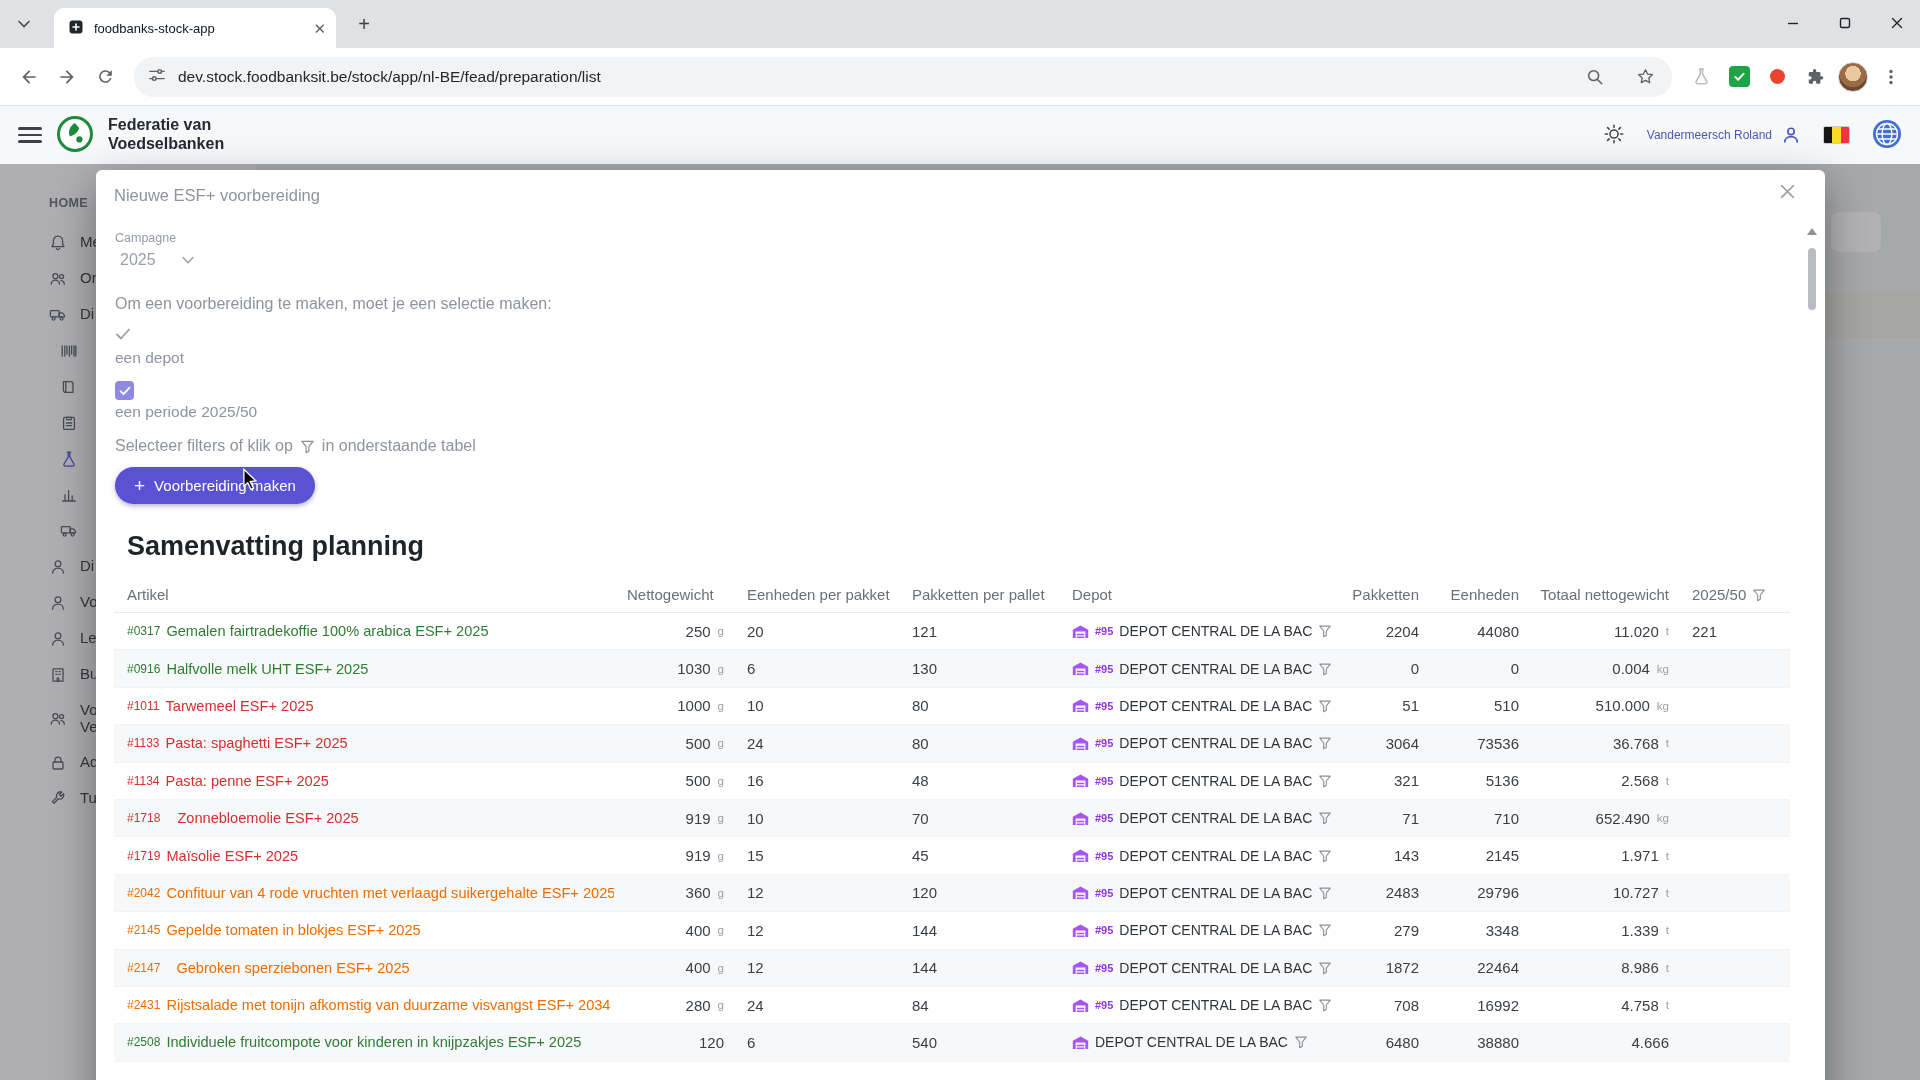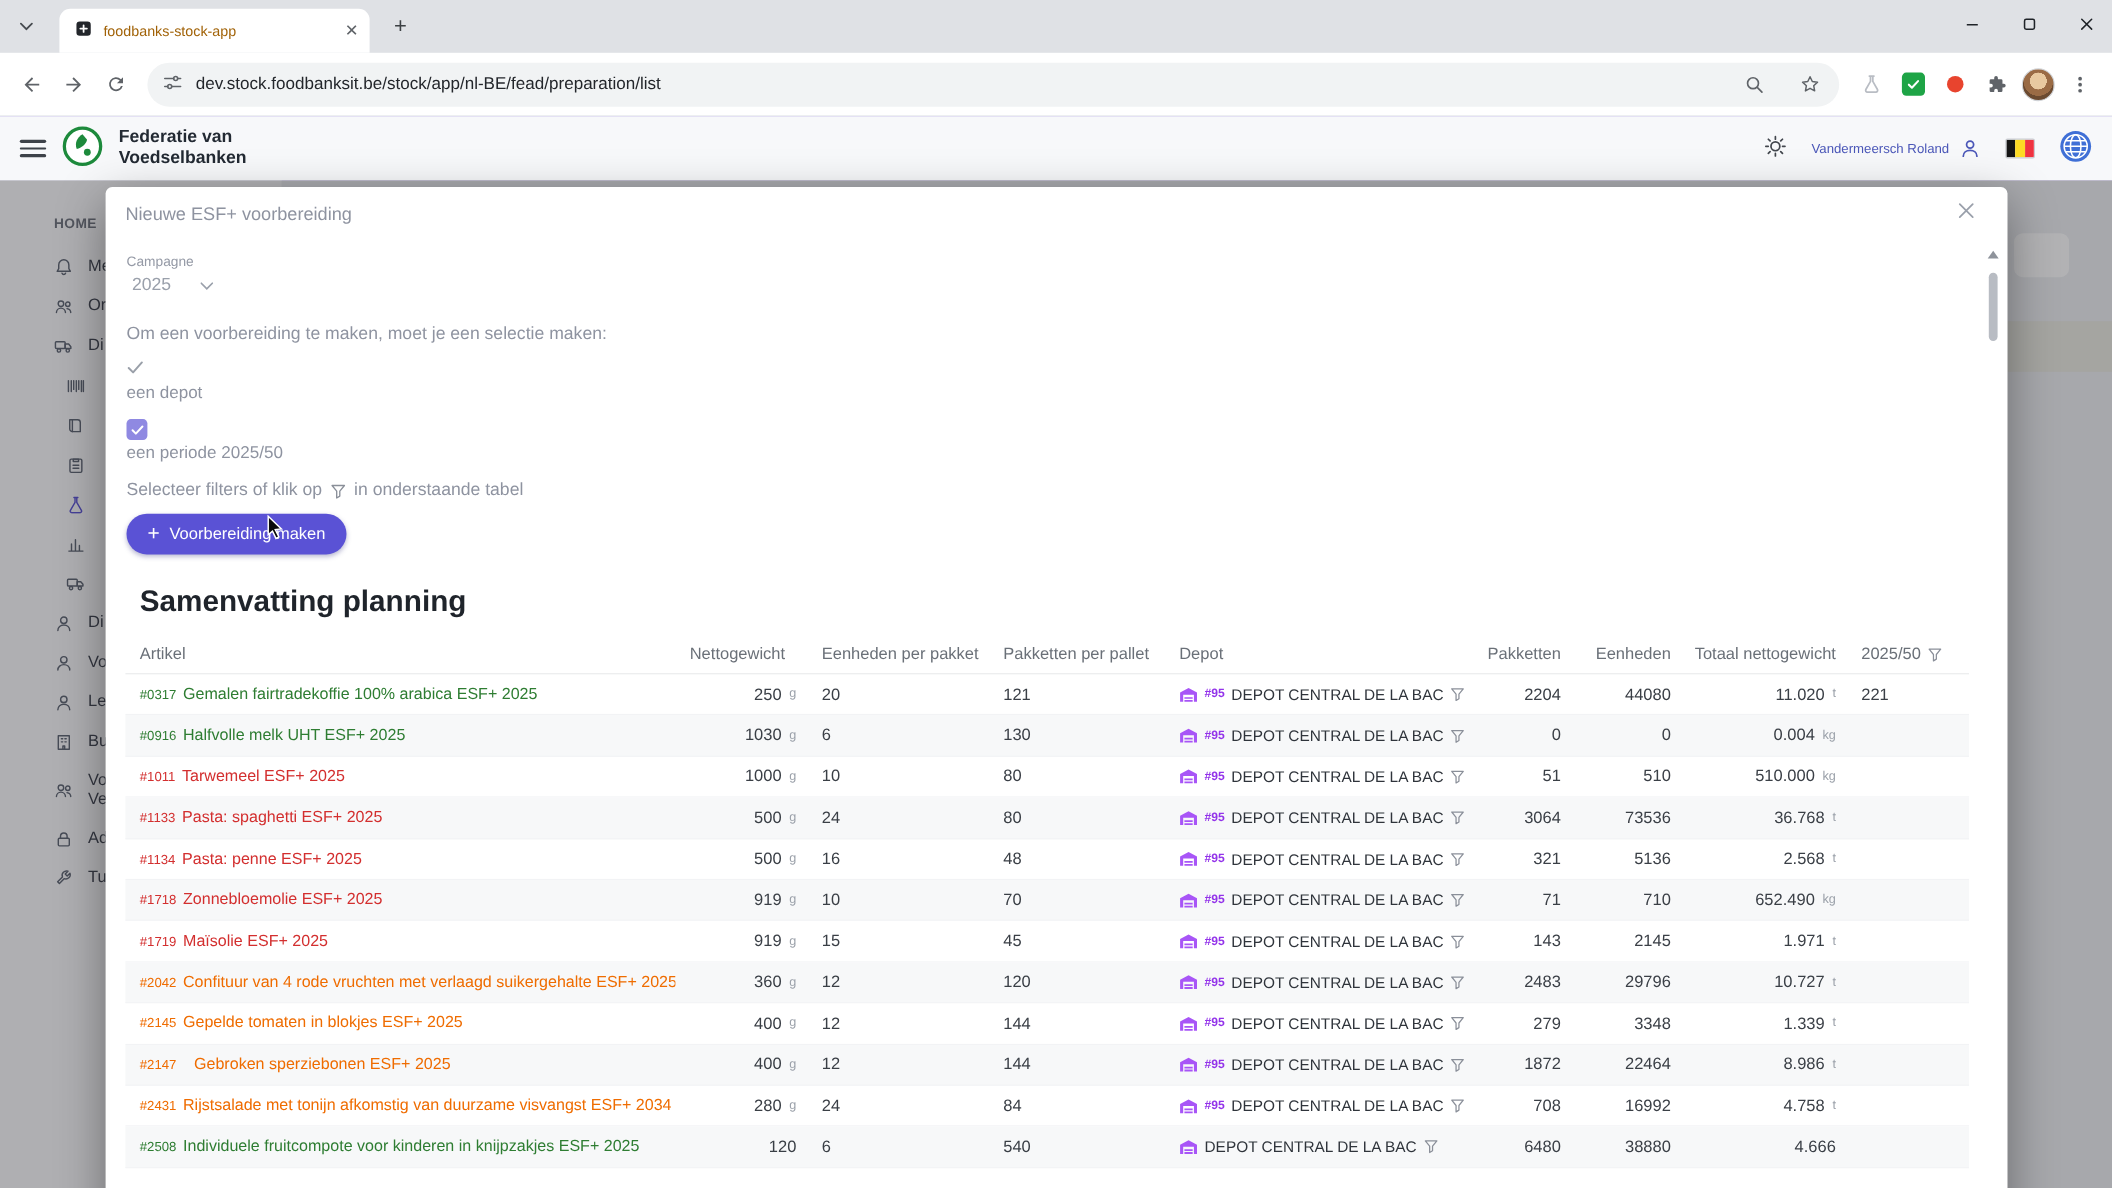--- a/index.html
+++ b/index.html
@@ -3,36 +3,36 @@
 <meta charset="utf-8">
 <style>
   *{margin:0;padding:0;box-sizing:border-box}
   html,body{width:1920px;height:1080px;overflow:hidden}
   body{font-family:"Liberation Sans","DejaVu Sans",sans-serif;background:#dee1e6;position:relative;font-size:15px;color:#202124}
 
   
   .tabstrip{position:absolute;top:0;left:0;right:0;height:48px;background:#dfe1e5}
   .tab-search{position:absolute;left:10px;top:10px;width:28px;height:28px;border-radius:50%;display:flex;align-items:center;justify-content:center;color:#474b50}
   .tab{position:absolute;left:54px;bottom:0;width:282px;height:40px;background:#fff;border-radius:10px 10px 0 0;display:flex;align-items:center;gap:10px;padding:0 10px 0 14px}
-  .tab-title{font-size:13px;color:#a16207;flex:1;white-space:nowrap;overflow:hidden}
+  .tab-title{font-size:13px;color:#0f172a;flex:1;white-space:nowrap;overflow:hidden}
   .tab-close{color:#5f6368;font-size:15px;line-height:1;cursor:default}
   .newtab{position:absolute;left:350px;top:10px;width:28px;height:28px;display:flex;align-items:center;justify-content:center;color:#3c4043;font-size:20px}
   .wincontrols{position:absolute;right:16px;top:0;height:48px;display:flex;align-items:center;gap:38px;color:#1f2328}
 
   .toolbar{position:absolute;top:48px;left:0;right:0;height:58px;background:#fff;border-bottom:1px solid #dcdfe3;display:flex;align-items:center;padding:0 10px}
   .tbtn{width:38px;height:38px;display:flex;align-items:center;justify-content:center;flex:0 0 auto}
   .urlbar{flex:1;height:40px;background:#f1f3f4;border-radius:20px;display:flex;align-items:center;gap:12px;padding:0 8px 0 14px;margin:0 10px;min-width:0}
   .url-text{font-size:15.5px;color:#23262b;white-space:nowrap;overflow:hidden}
   .urlbar .spacer{flex:1}
   .ext-green{width:21px;height:21px;border-radius:4px;background:#1ea446;display:flex;align-items:center;justify-content:center}
   .ext-red{width:15px;height:15px;border-radius:50%;background:#e8442e}
   .avatar{width:30px;height:30px;border-radius:50%;background:radial-gradient(circle at 50% 38%,#e8c9a0 0 34%,#9a6b45 35% 60%,#6b4a30 61% 100%);border:1px solid #d0d3d7}
 
   
-  .app{position:absolute;top:106px;left:0;right:0;bottom:0;background:#c4b5fd}
+  .app{position:absolute;top:106px;left:0;right:0;bottom:0;background:#ec4899}
   .app-header{height:58px;display:flex;align-items:center;gap:14px;padding:0 18px;background:#f7f8fa}
   .hamburger{display:flex;flex-direction:column;gap:4px;width:24px}
   .hamburger span{height:2.4px;background:#3d4249;border-radius:2px}
   .brand{font-size:16px;font-weight:700;color:#232a33;line-height:1.18}
   .hdr-right{margin-left:auto;display:flex;align-items:center;gap:22px}
   .user-btn{display:flex;align-items:center;gap:9px;color:#4b57b8;font-size:12px}
   .flag{width:27px;height:18px;display:flex;border-radius:2px;overflow:hidden;border:1px solid #c9ccd1}
   .flag i{flex:1}
   .flag .b{background:#151515}.flag .y{background:#fdda24}.flag .r{background:#ef3340}
 
@@ -657,21 +657,21 @@
               <div class="td right plain">5136</div>
               <div class="td right">
                 <span class="val">2.568</span>
                 <span class="unit">t</span>
               </div>
               <div class="td plain"></div>
             </div>
             <div class="trow">
               <div class="td">
                 <span class="art-id" style="color: rgb(211, 47, 47);">#1718</span>
-                <span class="art-name" style="color: rgb(211, 47, 47);">Zonnebloemolie ESF+ 2025</span>
+                <span class="art-name" style="color: rgb(211, 47, 47); margin-left: 11px;">Zonnebloemolie ESF+ 2025</span>
               </div>
               <div class="td right">
                 <span class="val">919</span>
                 <span class="unit">g</span>
               </div>
               <div class="td plain">10</div>
               <div class="td plain">70</div>
               <div class="td">
                 <svg width="17" height="15" viewBox="0 0 18 16" style="flex:0 0 auto">
                   <path d="M.8 15V6L9 1.6 17.2 6v9h-3V8H3.8v7z" fill="#a855f7"></path>

